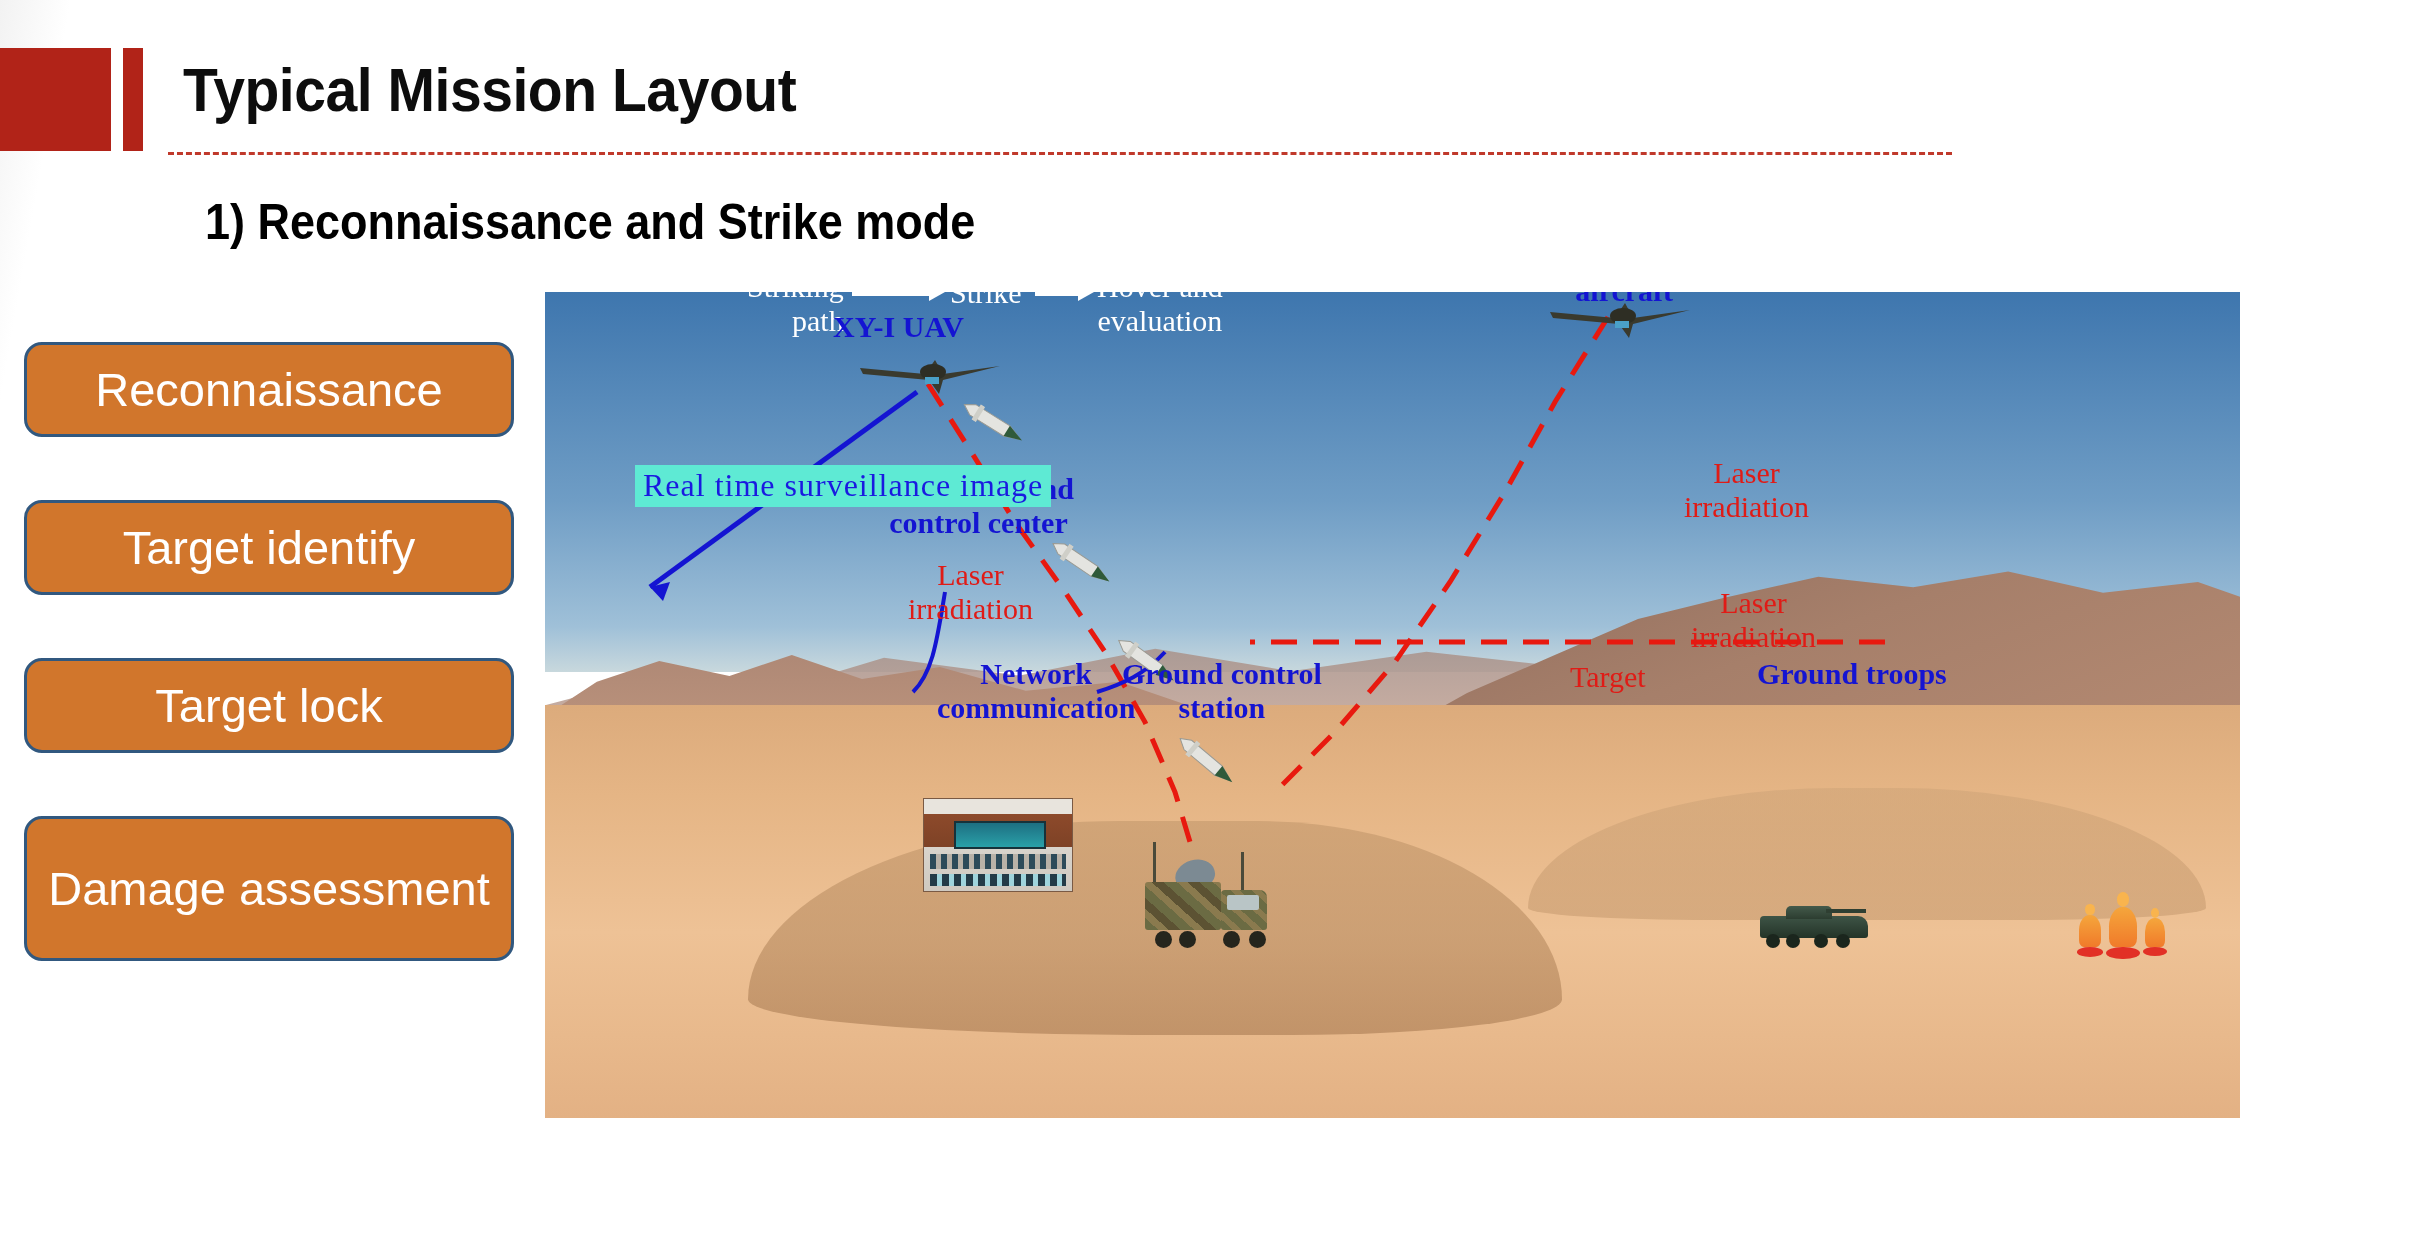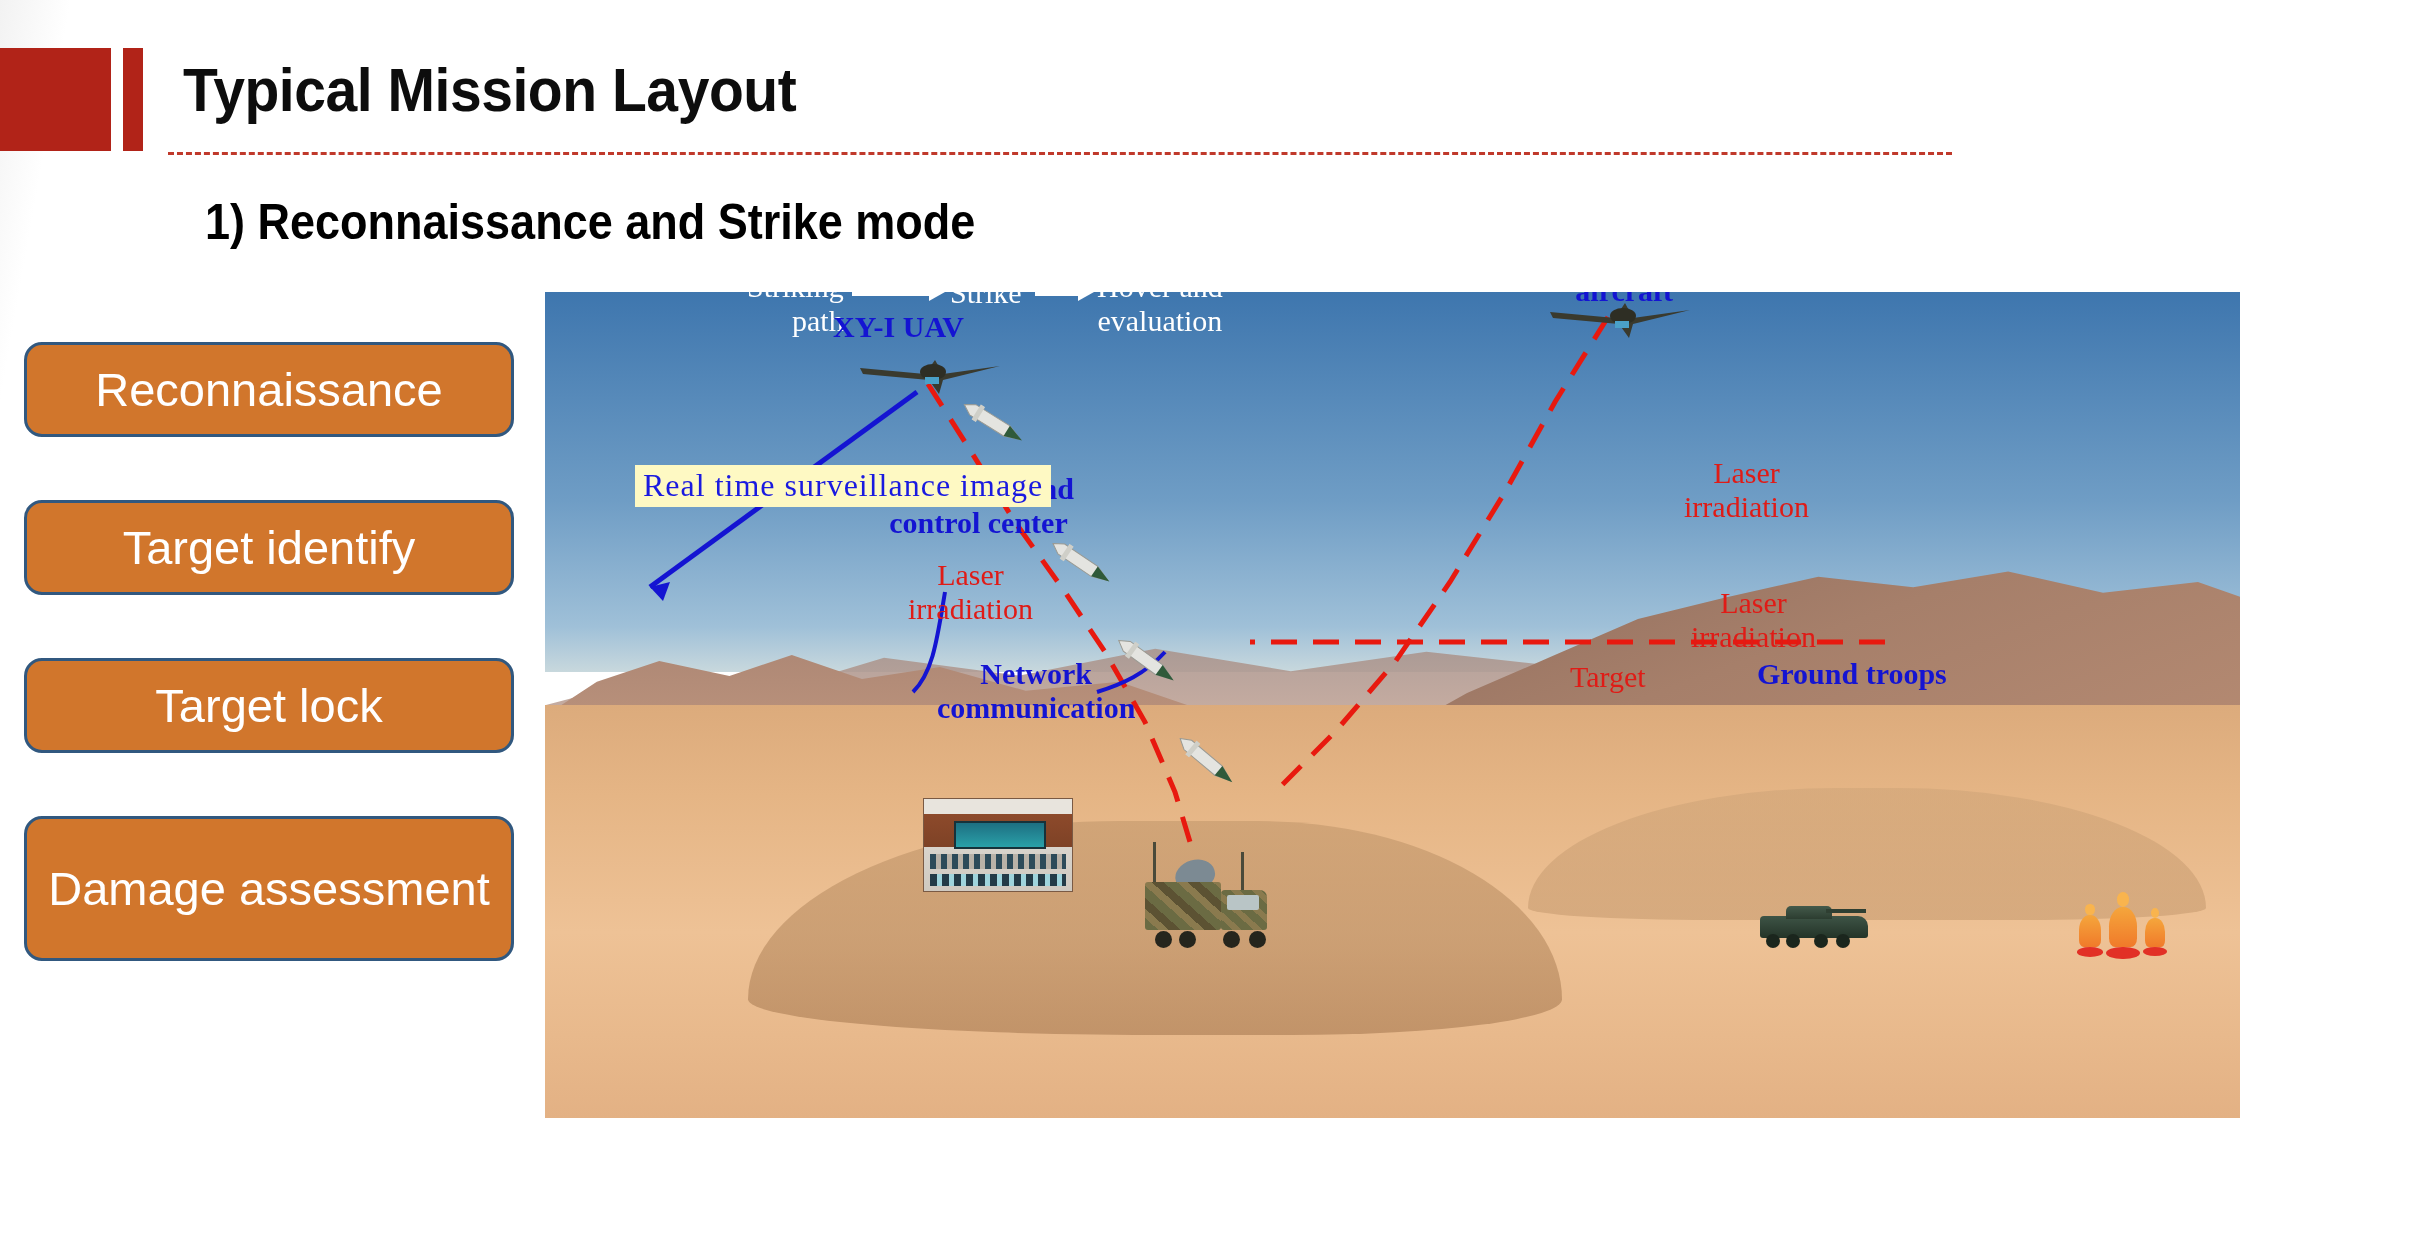--- a/index.html
+++ b/index.html
@@ -112,21 +112,21 @@
   .plane{position:absolute;color:#3a3a30;line-height:1;}
   .plane svg{display:block;}
 
   
   .anno{position:absolute;white-space:nowrap;line-height:1.12;
         font-family:"Liberation Serif", serif;}
   .anno-white{color:#ffffff;font-size:30px;text-align:center;}
   .anno-blue{color:#1414d2;font-size:30px;text-align:center;font-weight:bold;}
   .anno-red{color:#e01b16;font-size:30px;text-align:center;}
   .anno-boxed{
-    color:#1a1ae0;font-size:32px;background:#fef9c3;
+    color:#1a1ae0;font-size:32px;background:#5eead4;
     padding:3px 8px;letter-spacing:1px;
   }
 
   .arrow-line{position:absolute;height:0;border-top:4px solid #fff;}
   .arrow-head{
     position:absolute;width:0;height:0;
     border-top:9px solid transparent;border-bottom:9px solid transparent;
     border-left:16px solid #ffffff;
   }
 
@@ -353,20 +353,22 @@
 aircraft</div>
 
   <div class="anno anno-blue" style="left:338px;top:180px;white-space:pre-line;">Command and
 control center</div>
 
   <div class="anno anno-boxed" style="position:absolute;left:90px;top:173px;">Real time surveillance image</div>
 
   <div class="anno anno-blue" style="left:392px;top:365px;white-space:pre-line;">Network
 communication</div>
 
+  <div class="anno anno-blue" style="left:577px;top:365px;white-space:pre-line;">Ground control
+station</div>
 
   <div class="anno anno-red" style="left:363px;top:266px;white-space:pre-line;">Laser
 irradiation</div>
 
   <div class="anno anno-red" style="left:1139px;top:164px;white-space:pre-line;">Laser
 irradiation</div>
 
   <div class="anno anno-red" style="left:1146px;top:294px;white-space:pre-line;">Laser
 irradiation</div>
 

